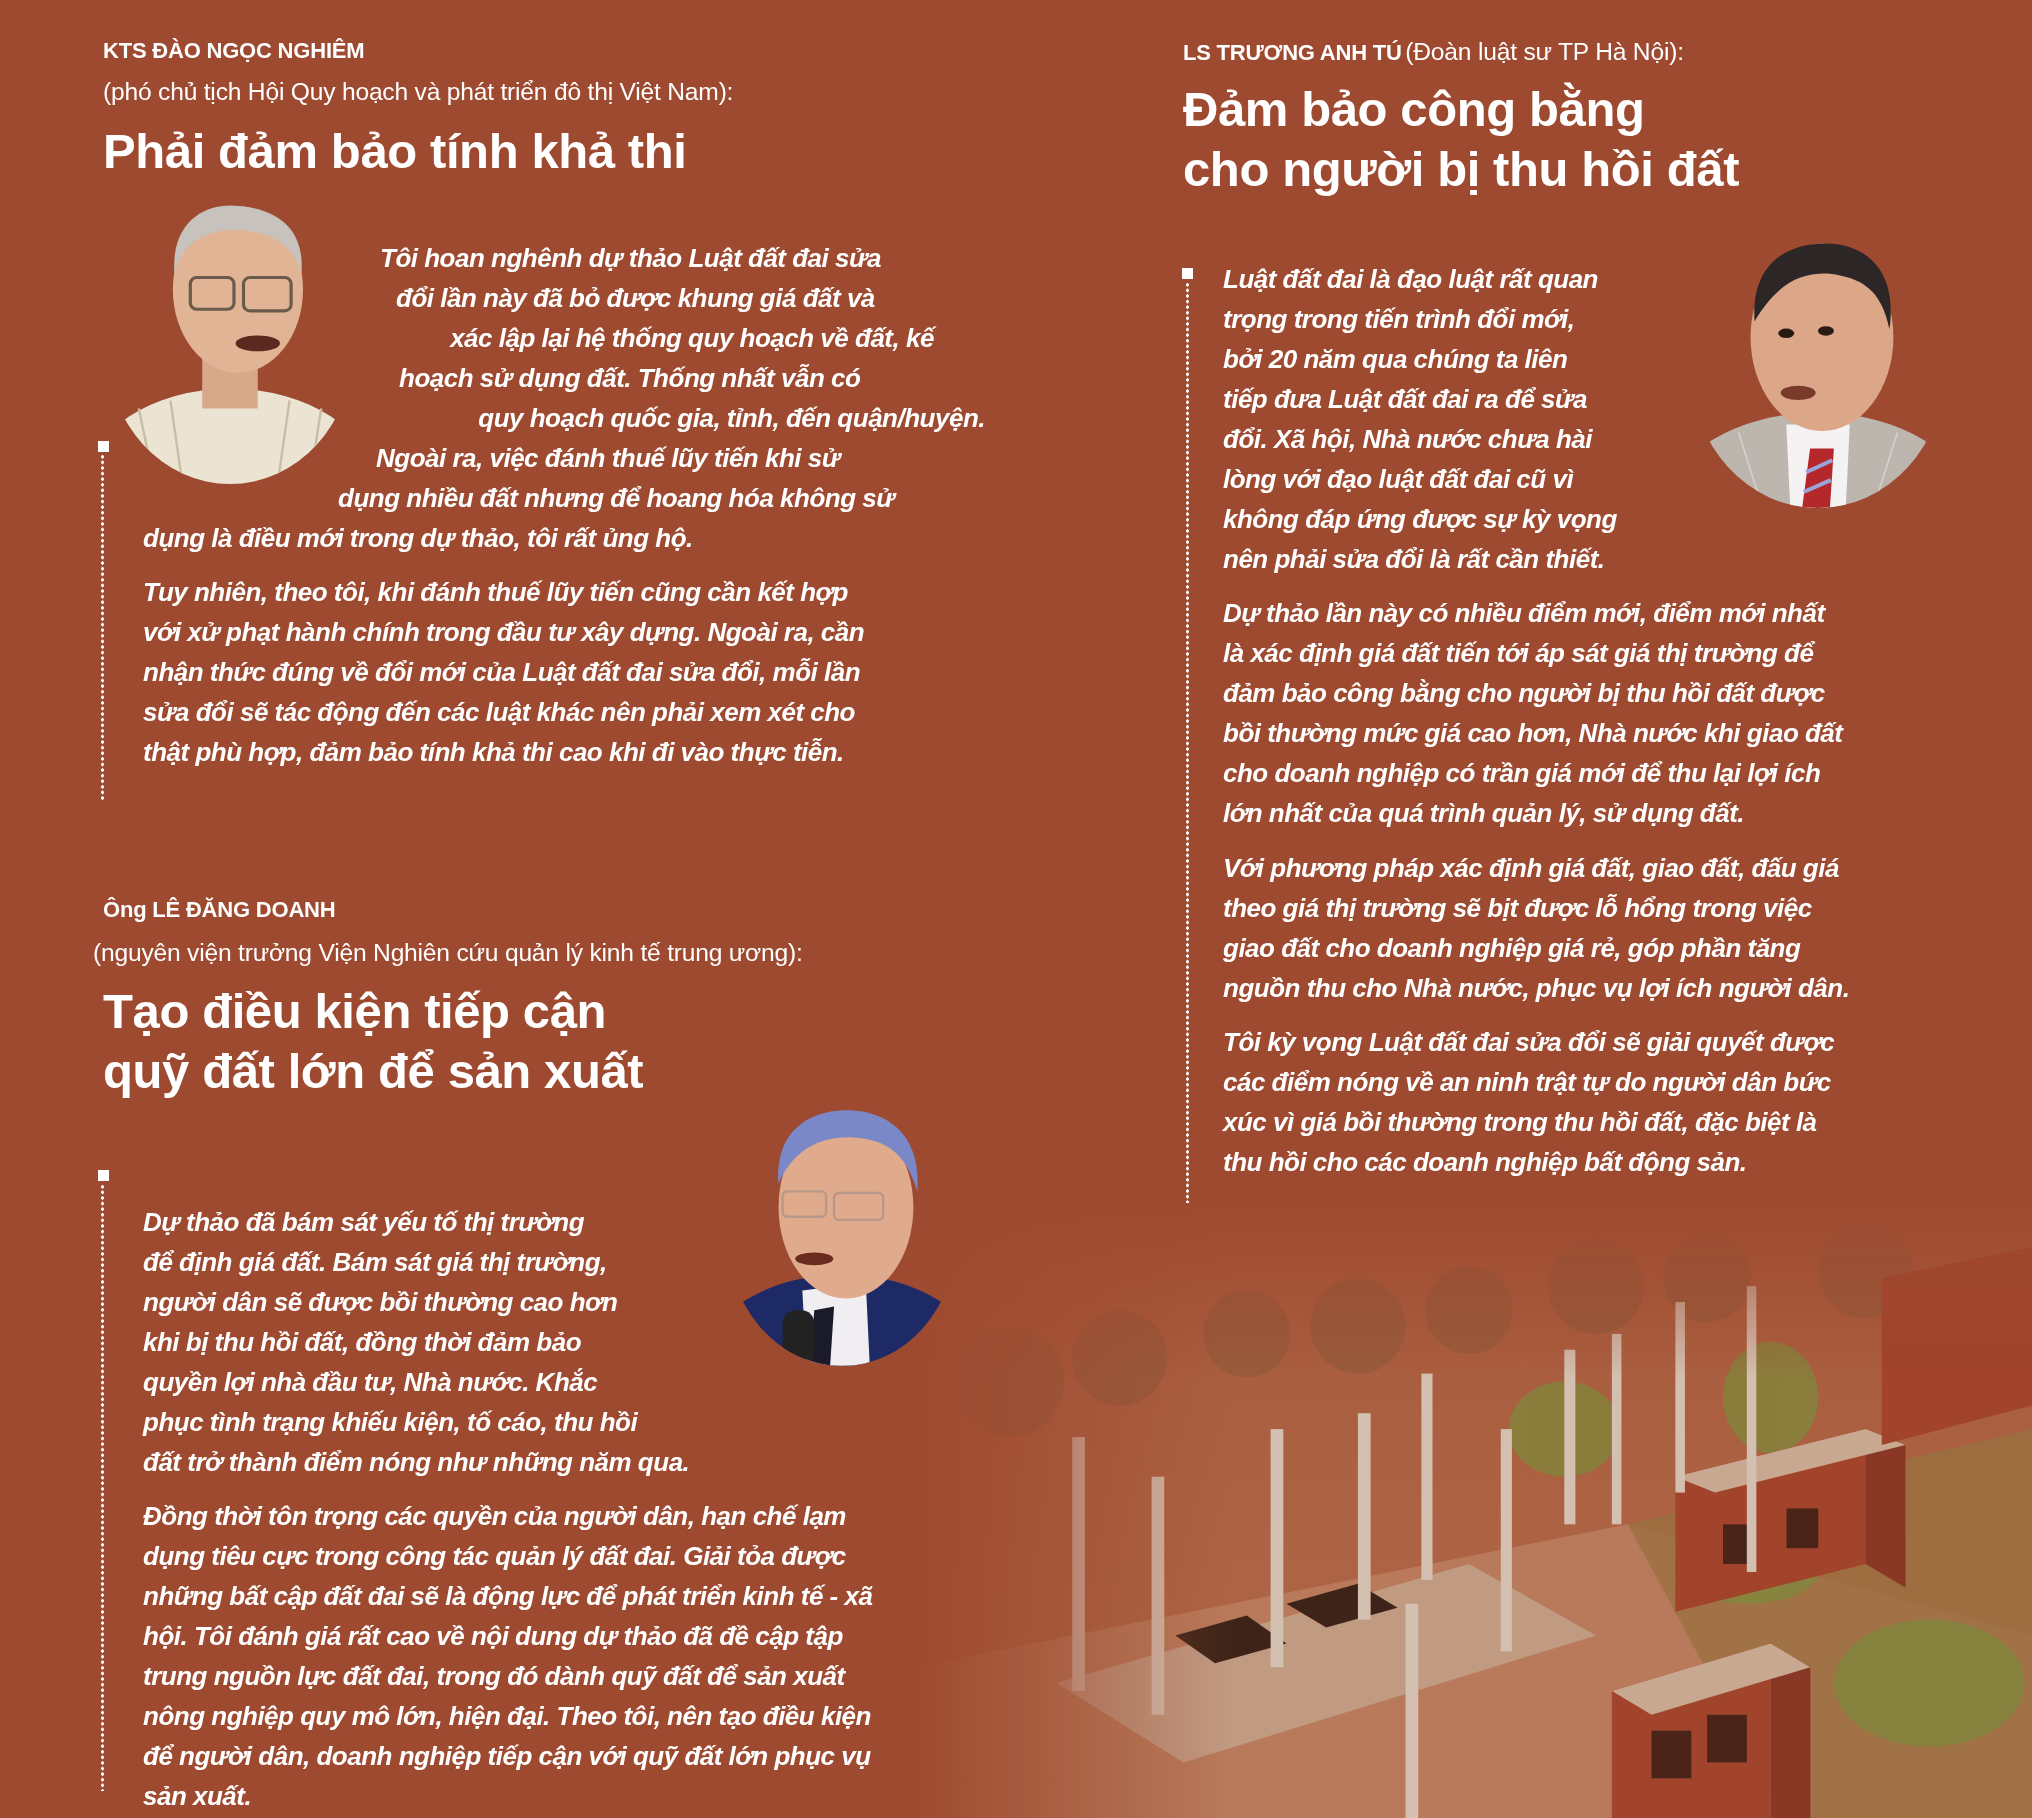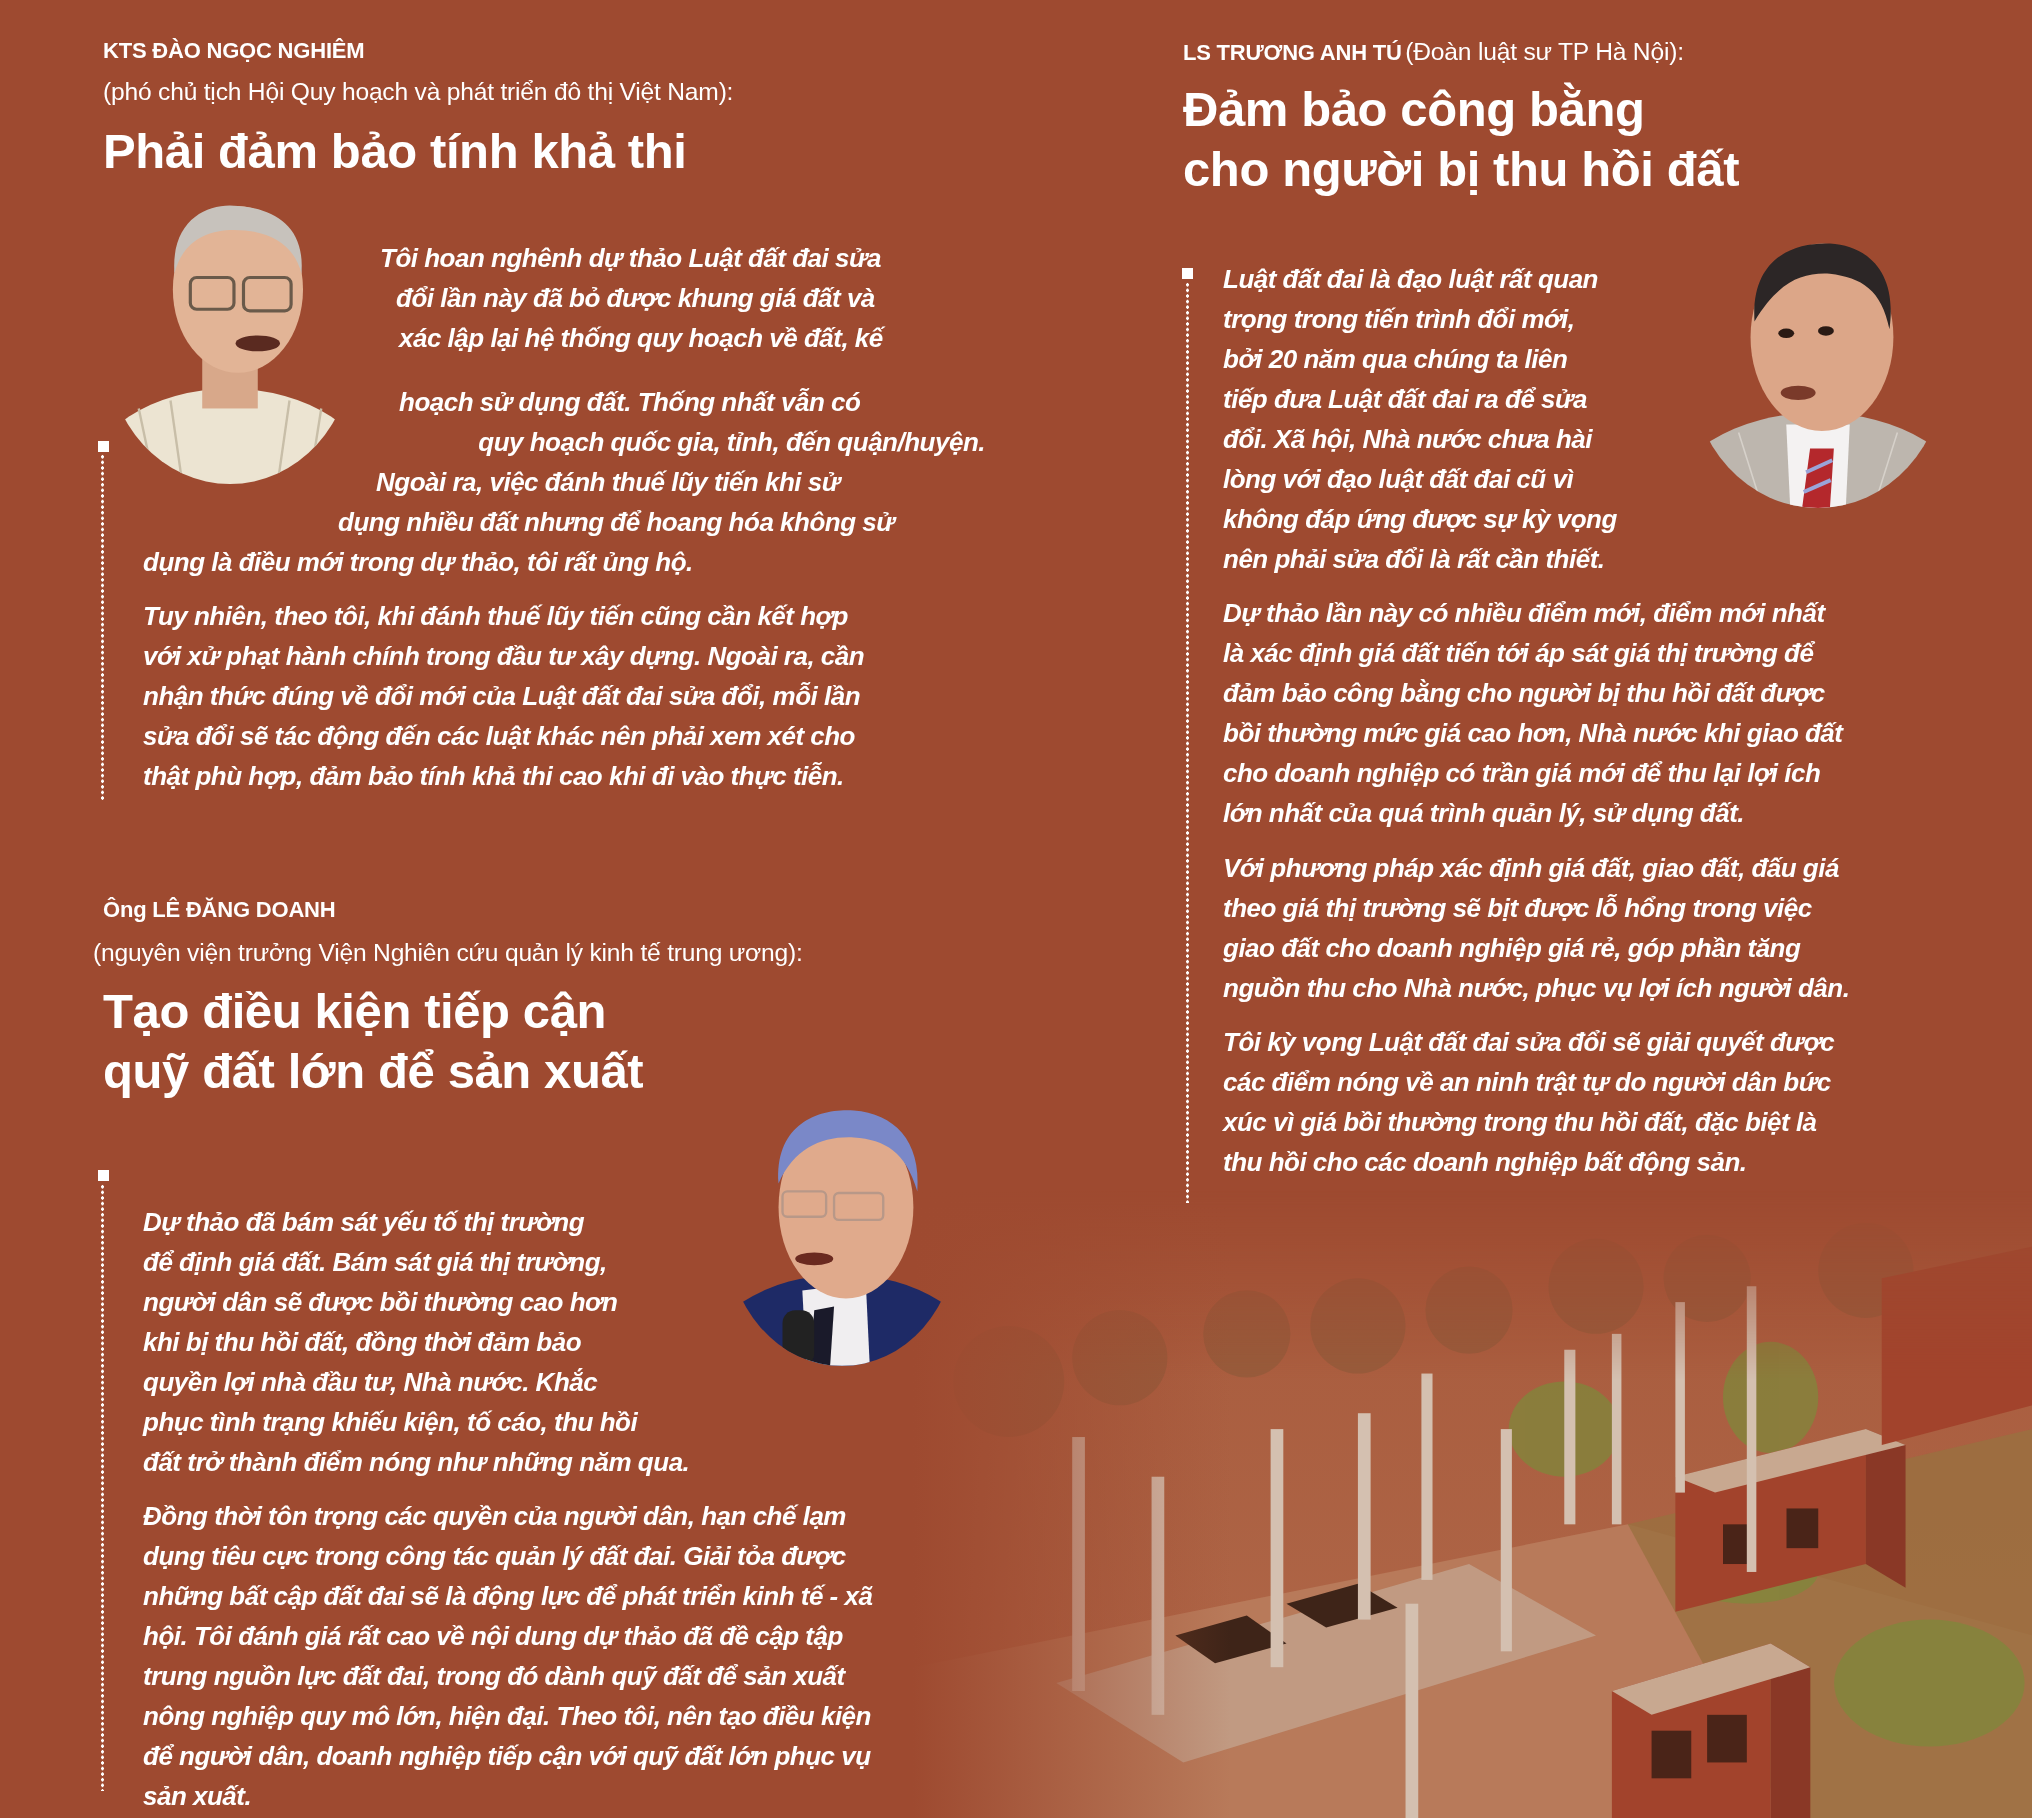--- a/index.html
+++ b/index.html
@@ -134,22 +134,22 @@
     </svg>
   </div>
 
   <span class="marker" style="left:98px; top:441px;"></span>
   <span class="dots" style="left:101px; top:454px; height:346px;"></span>
 
   <div class="abs body-text" style="left:143px; top:238px; width:842px;">
     <p>
       <span class="line" style="padding-left:237px;">Tôi hoan nghênh dự thảo Luật đất đai sửa</span>
       <span class="line" style="padding-left:253px;">đổi lần này đã bỏ được khung giá đất và</span>
-      <span class="line" style="padding-left:256px;">xác lập lại hệ thống quy hoạch về đất, kế</span>
-      <span class="line" style="padding-left:256px;margin-top:24px;">hoạch sử dụng đất. Thống nhất vẫn có</span>
+      <span class="line" style="padding-left:256px;text-align:center;">xác lập lại hệ thống quy hoạch về đất, kế</span>
+      <span class="line" style="padding-left:256px;">hoạch sử dụng đất. Thống nhất vẫn có</span>
       <span class="line" style="padding-left:251px;text-align:right;">quy hoạch quốc gia, tỉnh, đến quận/huyện.</span>
       <span class="line" style="padding-left:233px;">Ngoài ra, việc đánh thuế lũy tiến khi sử</span>
       <span class="line" style="padding-left:195px;">dụng nhiều đất nhưng để hoang hóa không sử</span>
       <span class="line" style="padding-left:0px;">dụng là điều mới trong dự thảo, tôi rất ủng hộ.</span>
     </p>
     <p>
       <span class="line">Tuy nhiên, theo tôi, khi đánh thuế lũy tiến cũng cần kết hợp</span>
       <span class="line">với xử phạt hành chính trong đầu tư xây dựng. Ngoài ra, cần</span>
       <span class="line">nhận thức đúng về đổi mới của Luật đất đai sửa đổi, mỗi lần</span>
       <span class="line">sửa đổi sẽ tác động đến các luật khác nên phải xem xét cho</span>

